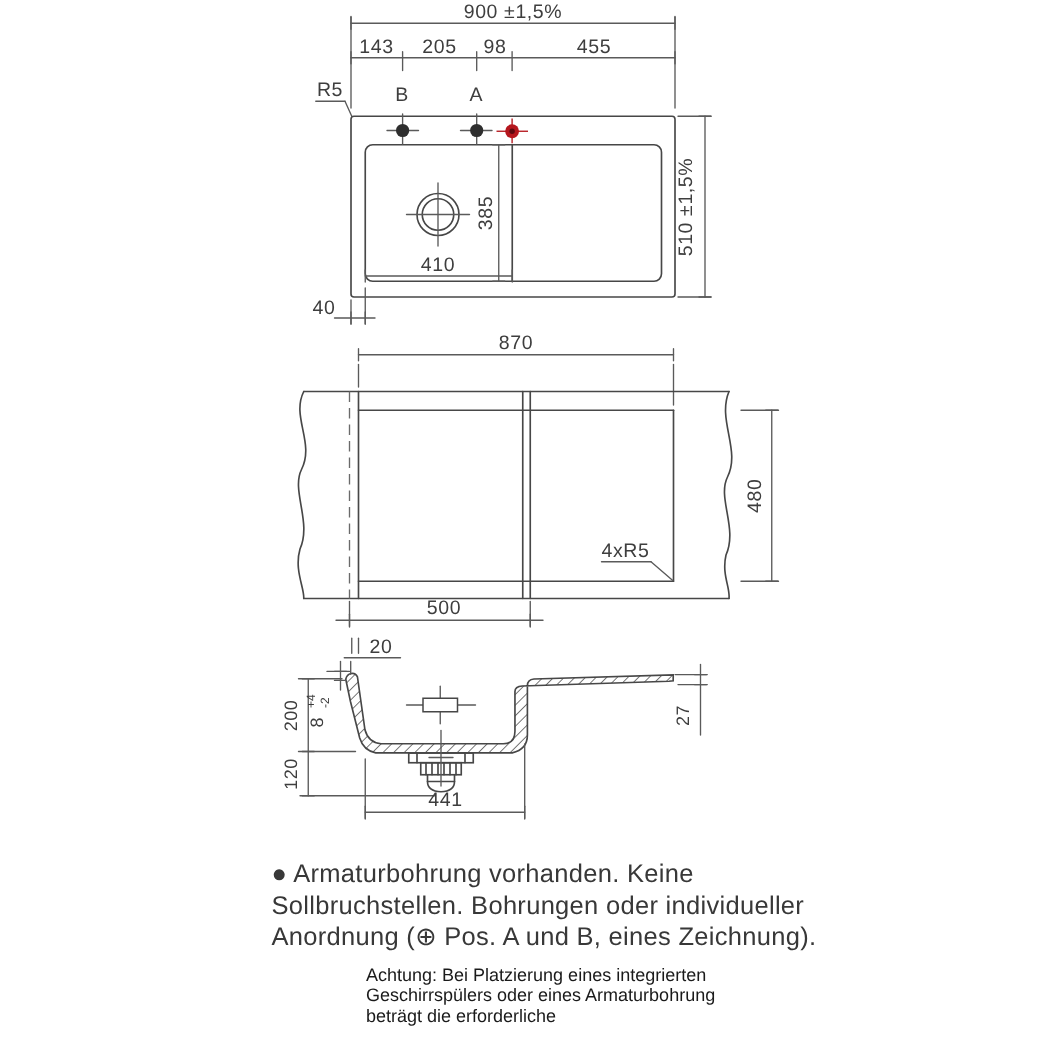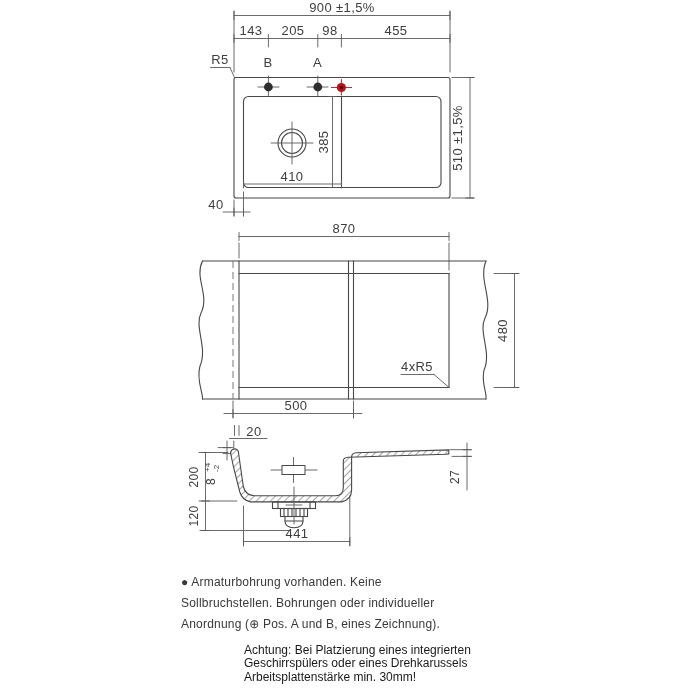--- a/index.html
+++ b/index.html
@@ -10,21 +10,21 @@
   .ln{stroke:#474747;stroke-width:1.1;fill:none;stroke-linecap:round;}
   .dim{stroke:#5a5a5a;stroke-width:0.9;fill:none;stroke-linecap:round;}
   .red{stroke:#b5161d;stroke-width:0.9;fill:none;}
   .dash{stroke:#6a6a6a;stroke-width:0.9;fill:none;stroke-dasharray:7 4;}
   .dtxt{fill:#3e3e3e;font-family:"Liberation Sans", sans-serif;font-size:13px;letter-spacing:0.4px;}
   .dtxt-s{fill:#3e3e3e;font-family:"Liberation Sans", sans-serif;font-size:12px;letter-spacing:0.3px;}
   .dtxt-xs{fill:#3e3e3e;font-family:"Liberation Sans", sans-serif;font-size:8px;}
   .mid{text-anchor:middle;}
   
   .note1{position:absolute;left:181px;top:572px;width:380px;color:#383838;
-         font-size:12px;line-height:21px;letter-spacing:0.2px;}
+         font-size:17px;line-height:21px;letter-spacing:0.2px;}
   .warning{position:absolute;left:244px;top:644px;width:260px;color:#1a1a1a;
          font-size:12px;line-height:13.4px;}
 </style>
 </head>
 <body>
 
 <div class="canvas">
 <svg width="700" height="700" viewBox="0 0 700 700">
   <defs>
     <pattern id="hatch" width="5" height="5" patternUnits="userSpaceOnUse" patternTransform="rotate(45)">
@@ -249,16 +249,16 @@
 </svg>
 
   <div class="note1">
     <div>● Armaturbohrung vorhanden. Keine</div>
     <div>Sollbruchstellen. Bohrungen oder individueller</div>
     <div>Anordnung (⊕ Pos. A und B, eines Zeichnung).</div>
   </div>
 
   <div class="warning">
     <div>Achtung: Bei Platzierung eines integrierten</div>
-    <div>Geschirrspülers oder eines Drehkarussels</div>
-    <div>Arbeitsplattenstärke min. 30mm!</div>
+    <div>Geschirrspülers oder eines Armaturbohrung</div>
+    <div>beträgt die erforderliche</div>
   </div>
 </div>
 
 </body></html>

